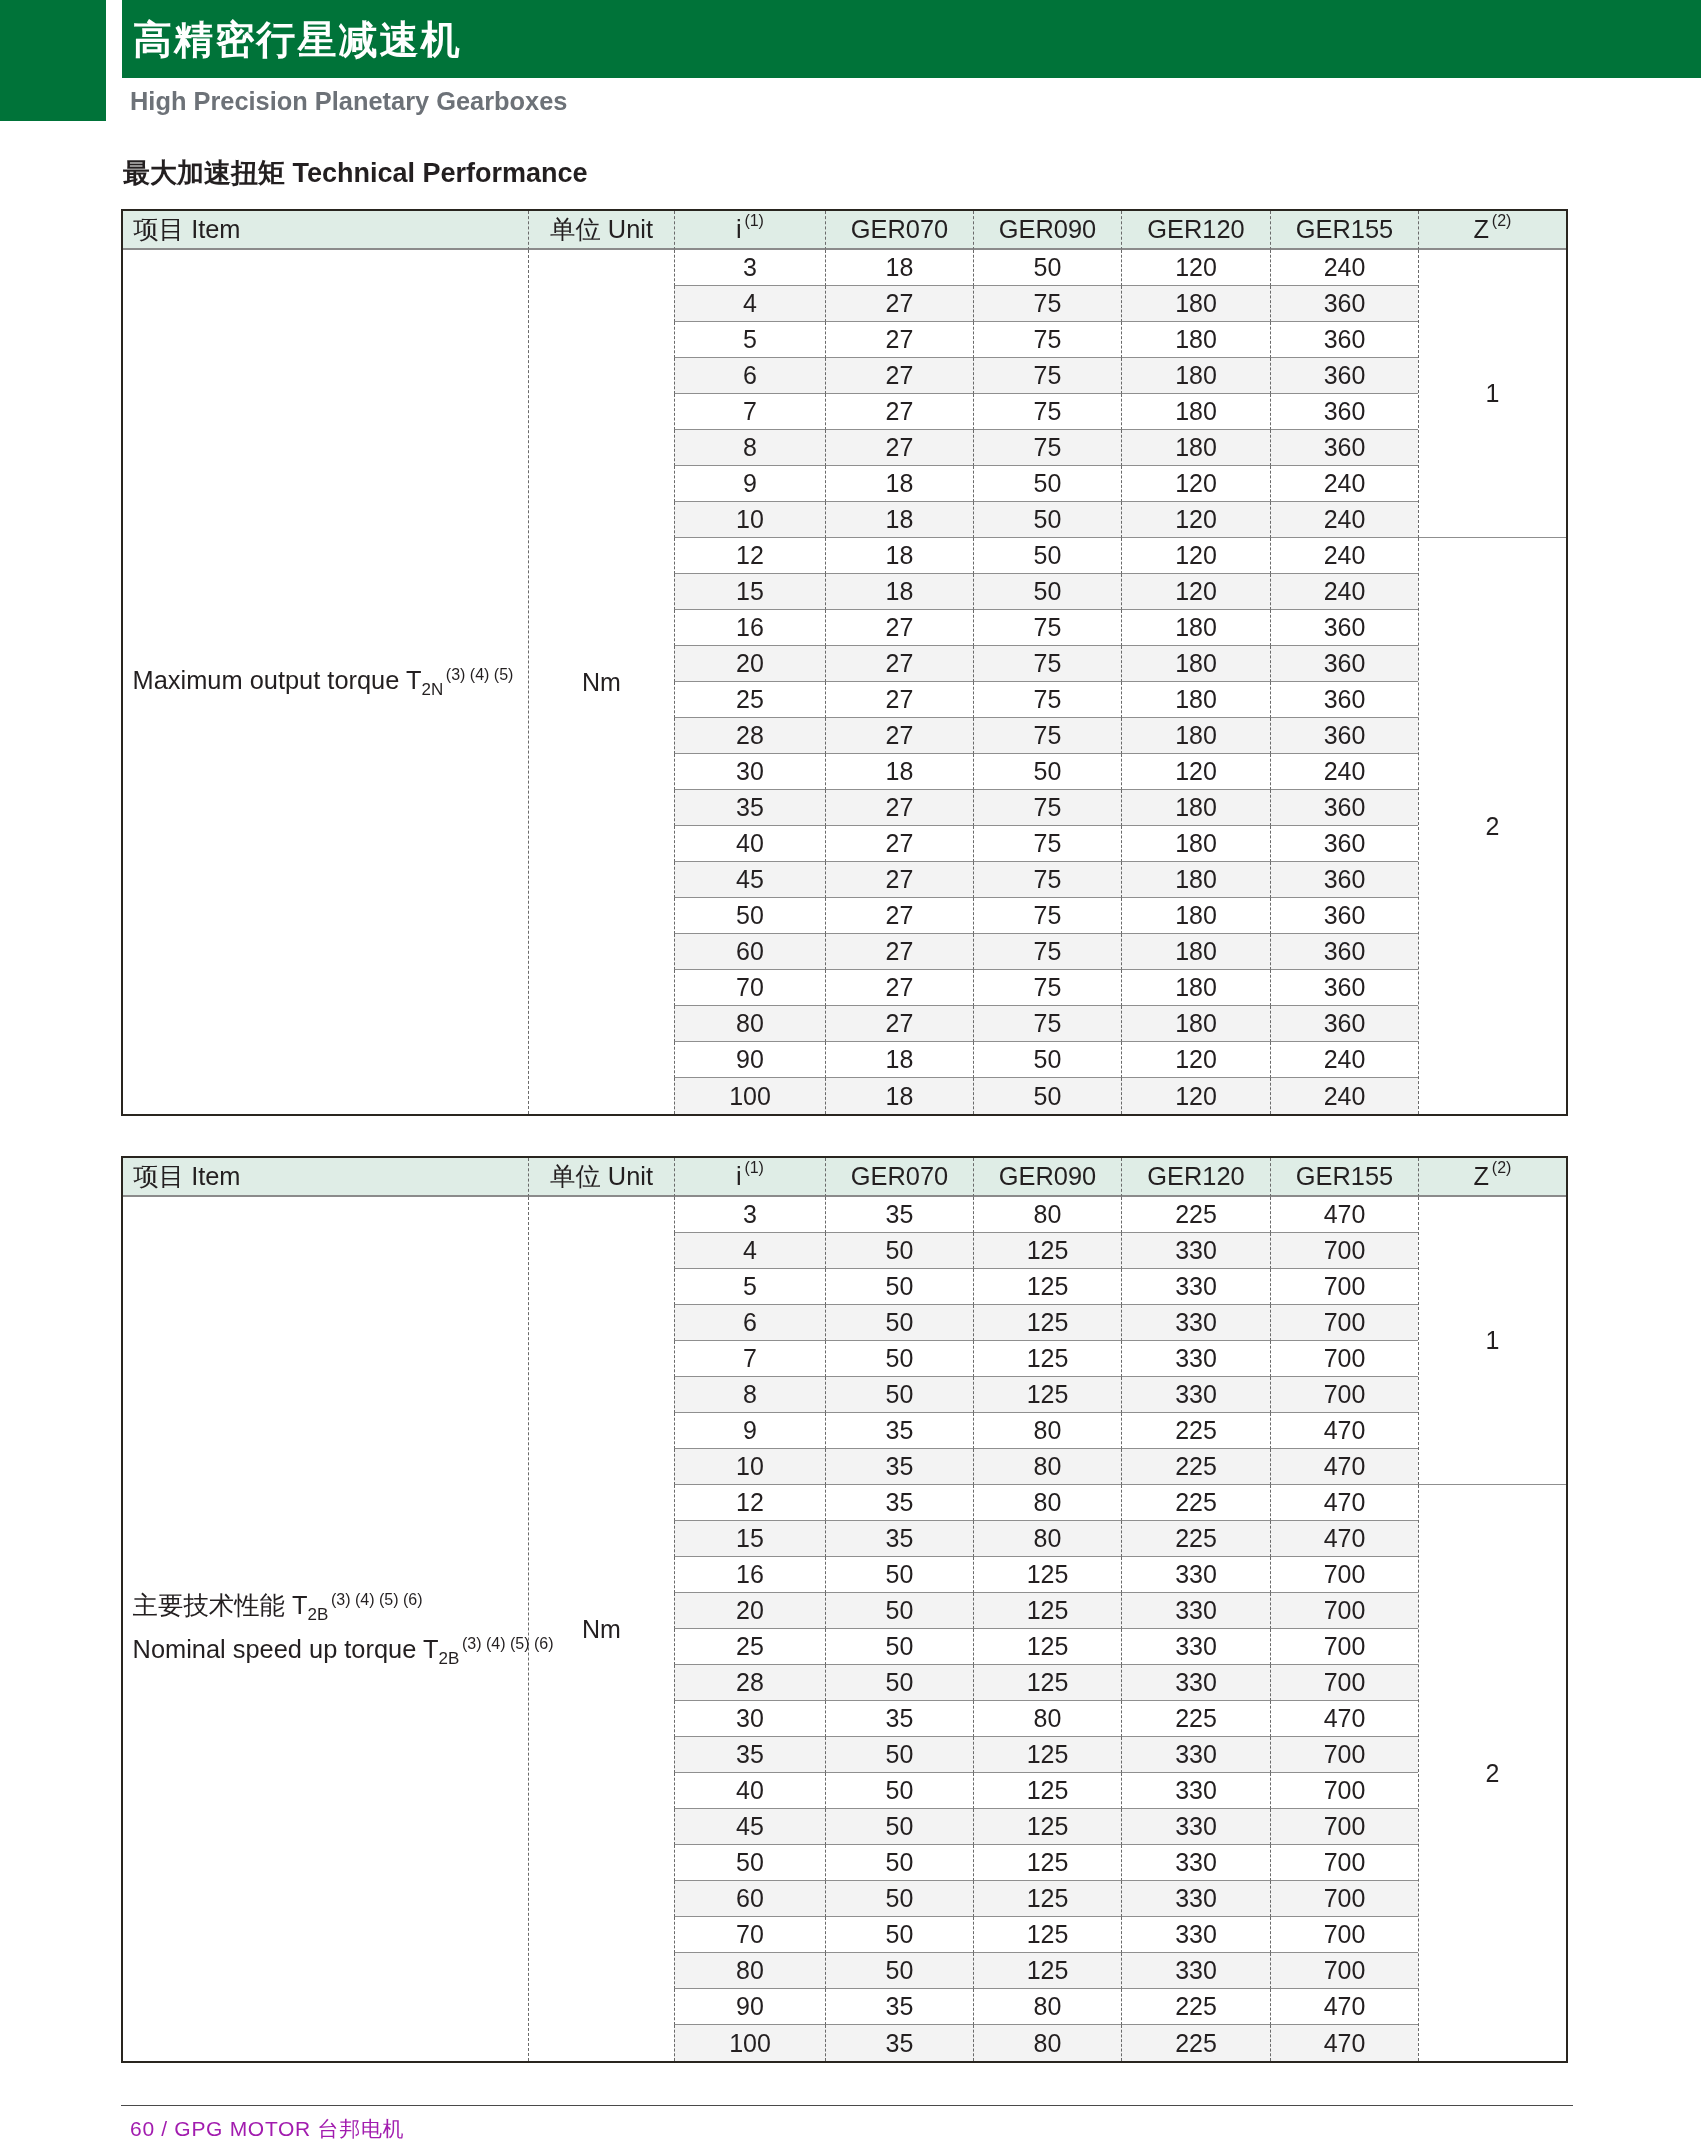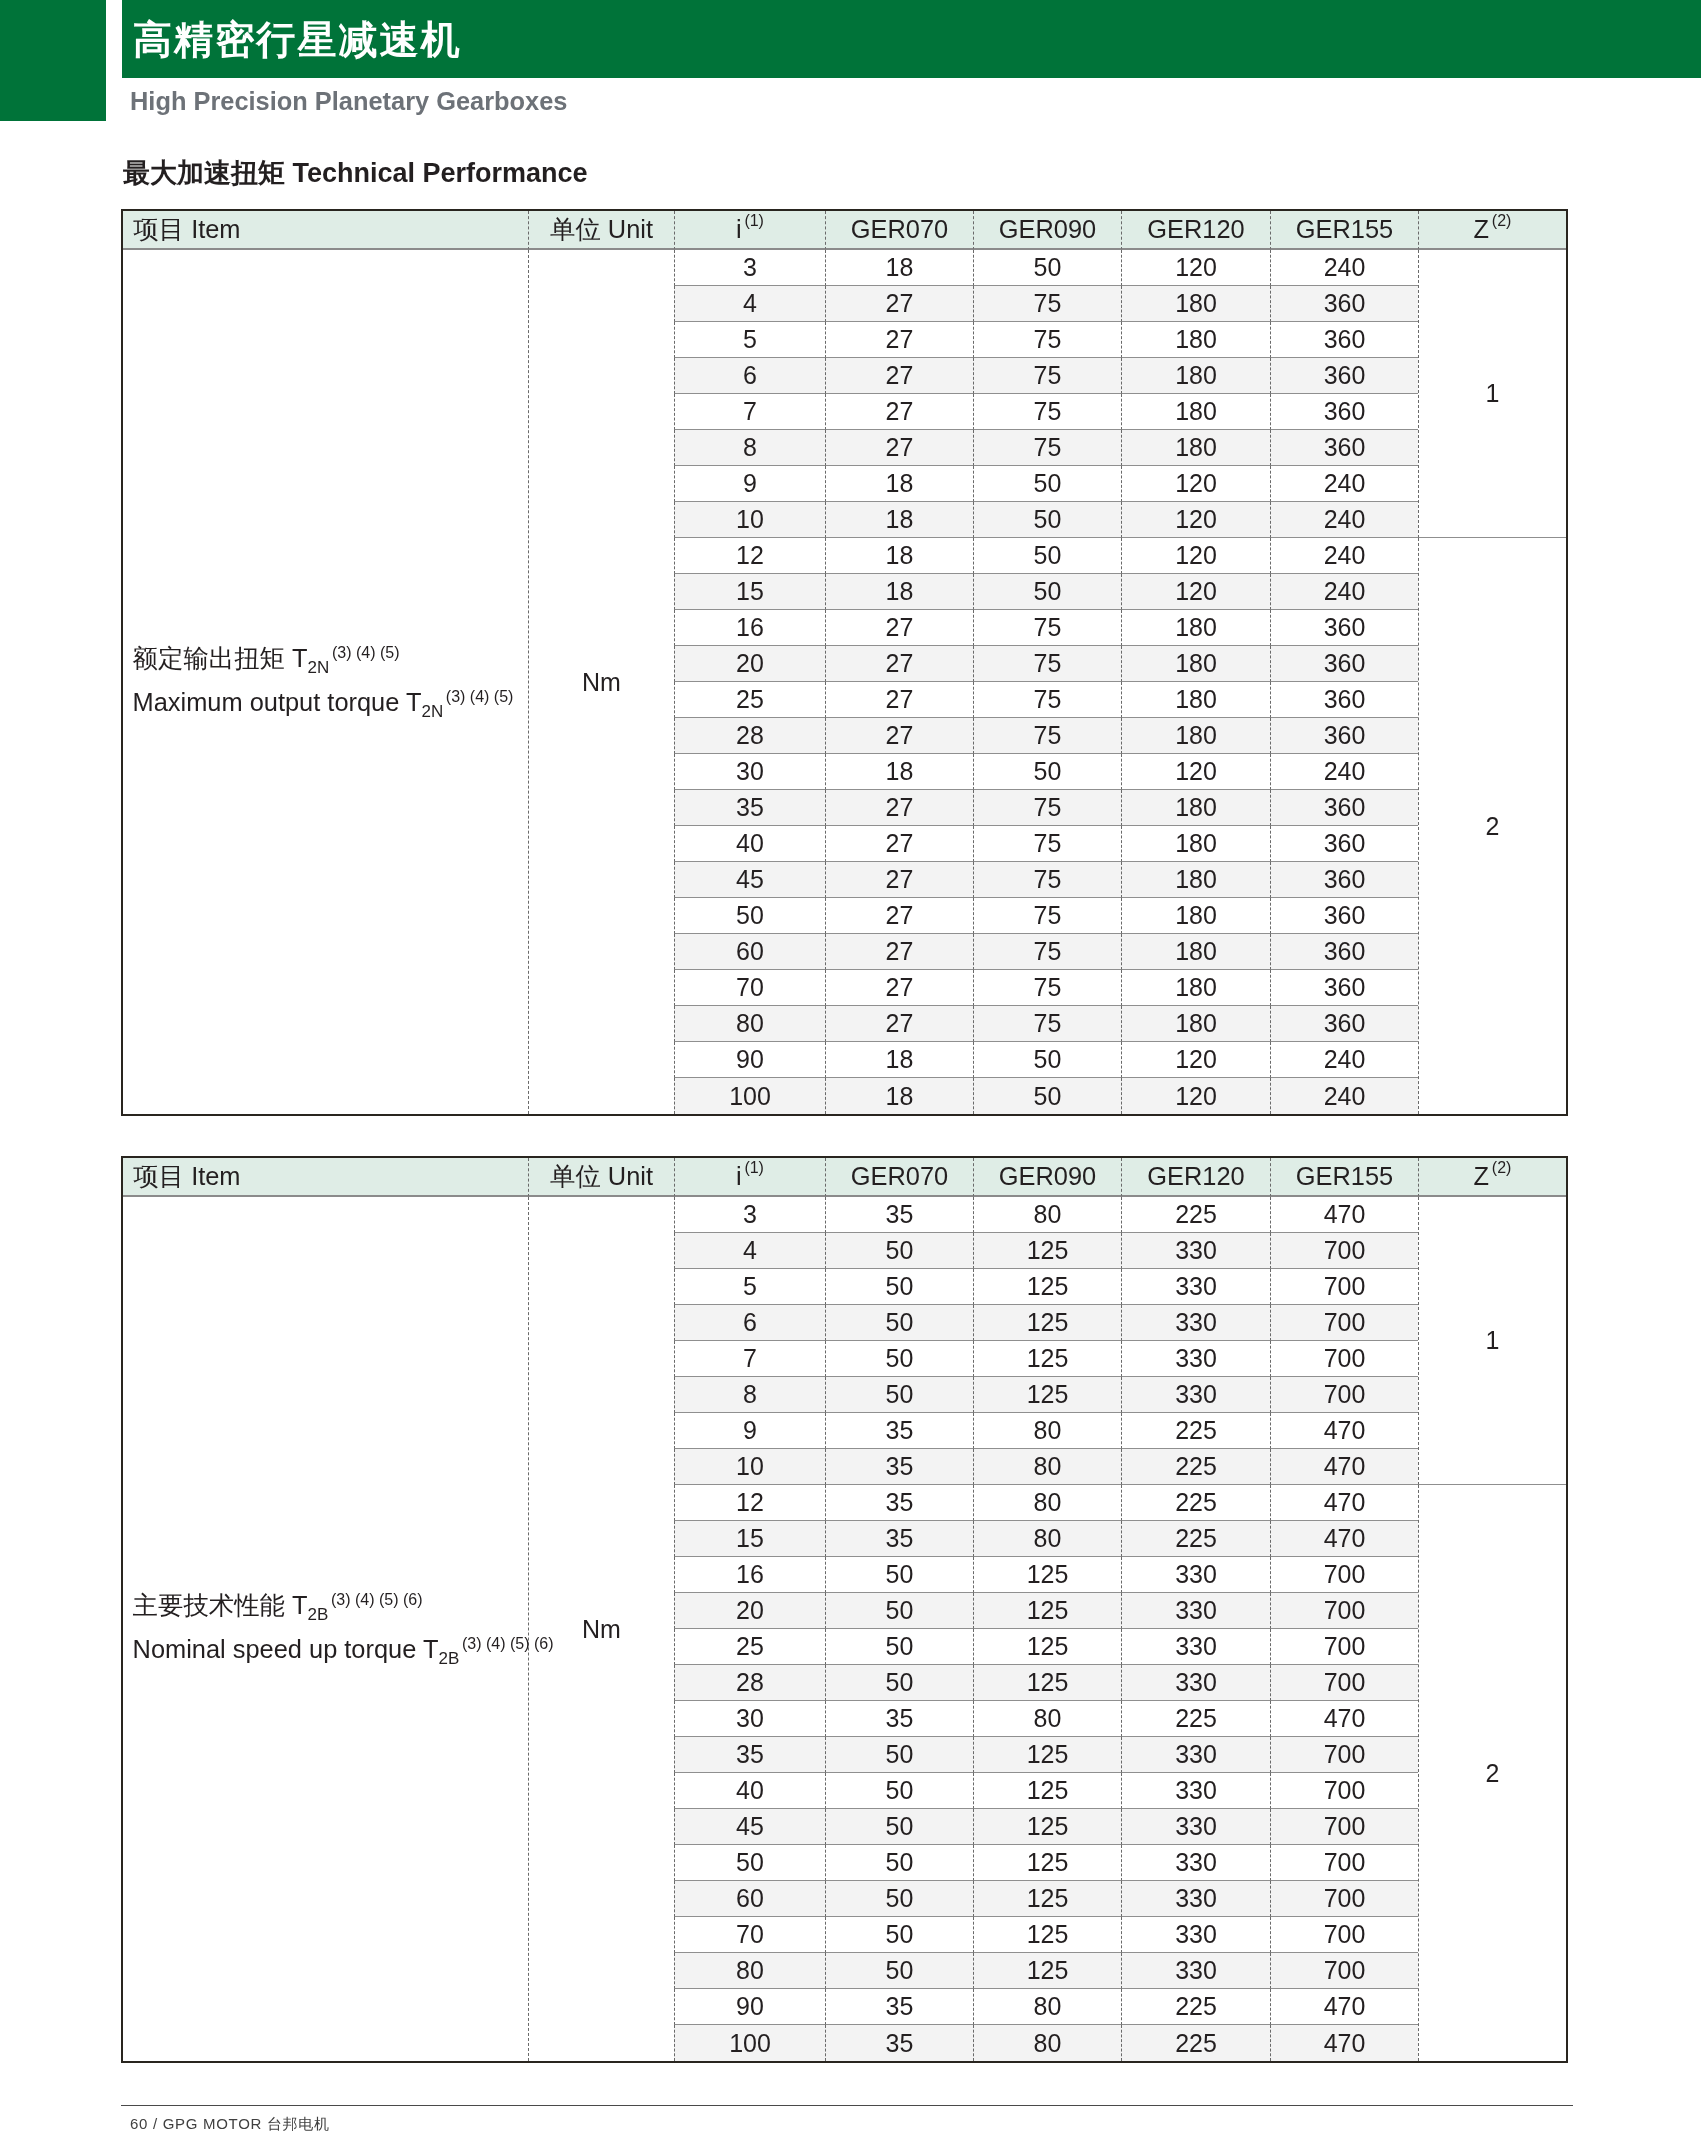--- a/index.html
+++ b/index.html
@@ -54,21 +54,21 @@
     grid-column:8; display:flex; align-items:center; justify-content:center;
     font-size:25px; box-sizing:border-box;
   }
   .stage-cell.g1 { grid-row:2 / span 8; border-bottom:1.4px solid #8f8f8f; }
   .stage-cell.g2 { grid-row:10 / span 16; }
 
   .sb { font-size:17px; position:relative; top:6.2px; }          
   .sp { font-size:16px; position:relative; top:-9px; margin-left:2.7px; } 
 
   .footer-line { position:absolute; left:121px; top:2105px; width:1452px; height:1.4px; background:#4a4a4a; }
-  .footer-text { position:absolute; left:130px; top:2115px; font-size:15px; color:#404040; letter-spacing:0.7px; }
+  .footer-text { position:absolute; left:130px; top:2115px; font-size:21px; color:#a21caf; letter-spacing:0.7px; }
 </style>
 </head>
 <body>
 
 <div class="left-block"></div>
 
 <div class="banner">
   <div class="banner-title">高精密行星减速机</div>
 </div>
 
@@ -85,21 +85,20 @@
     </div>
     <div class="hcell dashL" style="grid-column: 4;">GER070</div>
     <div class="hcell dashL" style="grid-column: 5;">GER090</div>
     <div class="hcell dashL" style="grid-column: 6;">GER120</div>
     <div class="hcell dashL" style="grid-column: 7;">GER155</div>
     <div class="hcell dashL" style="grid-column: 8;">
       <span>Z</span>
       <span class="sp">(2)</span>
     </div>
     <div class="item-cell">
-      <div><span>额定输出扭矩 T</span><span class="sb">2N</span><span class="sp">(3) (4) (5)</span></div>
       <div><span>Maximum output torque T</span><span class="sb">2N</span><span class="sp">(3) (4) (5)</span></div>
     </div>
     <div class="unit-cell dashL">Nm</div>
     <div class="cell dashL" style="grid-area: 2 / 3;">3</div>
     <div class="cell dashL" style="grid-area: 2 / 4;">18</div>
     <div class="cell dashL" style="grid-area: 2 / 5;">50</div>
     <div class="cell dashL" style="grid-area: 2 / 6;">120</div>
     <div class="cell dashL" style="grid-area: 2 / 7;">240</div>
     <div class="cell dashL stripe" style="grid-area: 3 / 3;">4</div>
     <div class="cell dashL stripe" style="grid-area: 3 / 4;">27</div>

